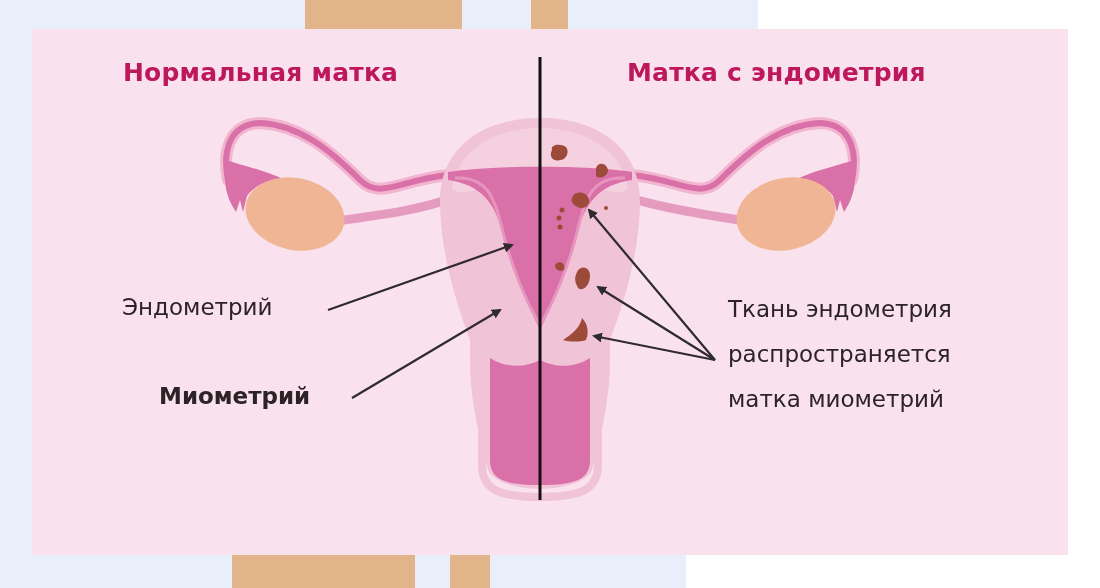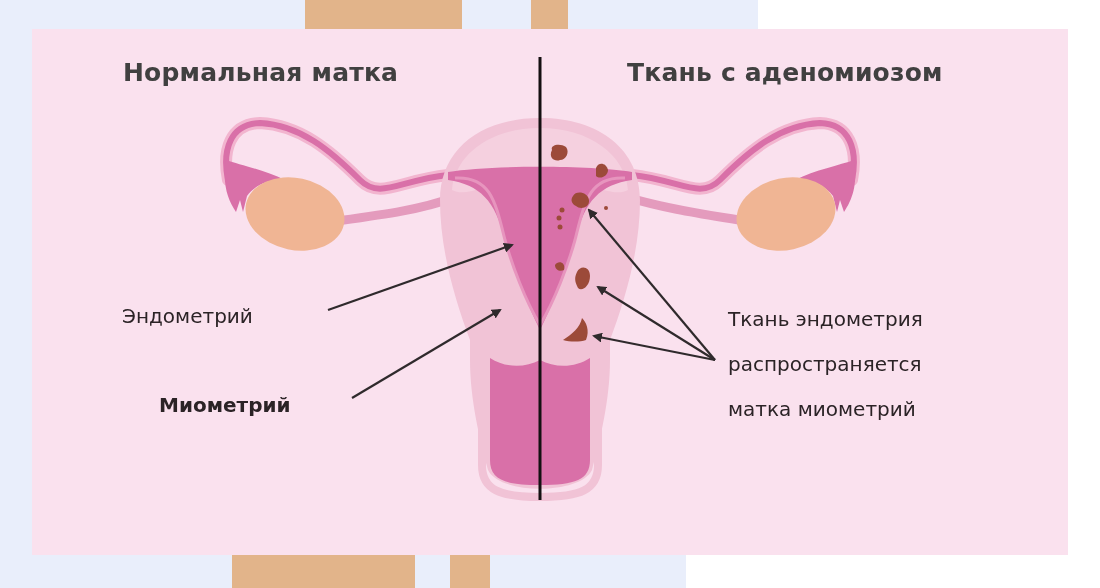--- a/index.html
+++ b/index.html
@@ -11,24 +11,24 @@
     .bg-blue-top { position: absolute; left: 0; top: 0; width: 758px; height: 60px; background: #e9eefb; }
     .bg-blue-left { position: absolute; left: 0; top: 0; width: 40px; height: 588px; background: #e9eefb; }
     .bg-blue-bottom { position: absolute; left: 0; top: 550px; width: 686px; height: 38px; background: #e9eefb; }
     .tan { position: absolute; background: #e2b48a; }
     .panel {
       position: absolute; left: 32px; top: 29px; width: 1036px; height: 526px;
       background: #fae1ee;
     }
     .title {
       position: absolute; top: 58px; font-size: 25px; font-weight: bold;
-      color: #404040; letter-spacing: 0.2px; white-space: nowrap;
+      color: #be185d; letter-spacing: 0.2px; white-space: nowrap;
     }
     .label {
-      position: absolute; font-size: 20px; color: #2b2326; white-space: nowrap; line-height: 1; margin-top: 10px;
+      position: absolute; font-size: 23px; color: #2b2326; white-space: nowrap; line-height: 1;
     }
     .multi { line-height: 45px; }
     svg.diagram { position: absolute; left: 0; top: 0; }
   </style>
 </head>
 <body>
 
 <div class="bg-blue-top"></div>
 <div class="bg-blue-left"></div>
 <div class="bg-blue-bottom"></div>
@@ -105,21 +105,21 @@
   </g>
 
   <g stroke="#2f2a2c" stroke-width="2.2" fill="none">
     <line x1="715" y1="360" x2="589" y2="210" marker-end="url(#ah)"></line>
     <line x1="715" y1="360" x2="598" y2="287" marker-end="url(#ah)"></line>
     <line x1="715" y1="360" x2="594" y2="336" marker-end="url(#ah)"></line>
   </g>
 </svg>
 
 <div class="title" style="left:123px;">Нормальная матка</div>
-<div class="title" style="left:627px;">Ткань с аденомиозом</div>
+<div class="title" style="left:627px;">Матка с эндометрия</div>
 
 <div class="label" style="left:122px;top:296px;">Эндометрий</div>
 <div class="label" style="left:159px;top:385px;font-weight:bold;">Миометрий</div>
 
 <div class="label multi" style="left:728px;top:296px;">
   <div style="line-height:26px;">Ткань эндометрия</div>
   <div style="line-height:26px;margin-top:19px;">распространяется</div>
   <div style="line-height:26px;margin-top:19px;">матка миометрий</div>
 </div>
 

